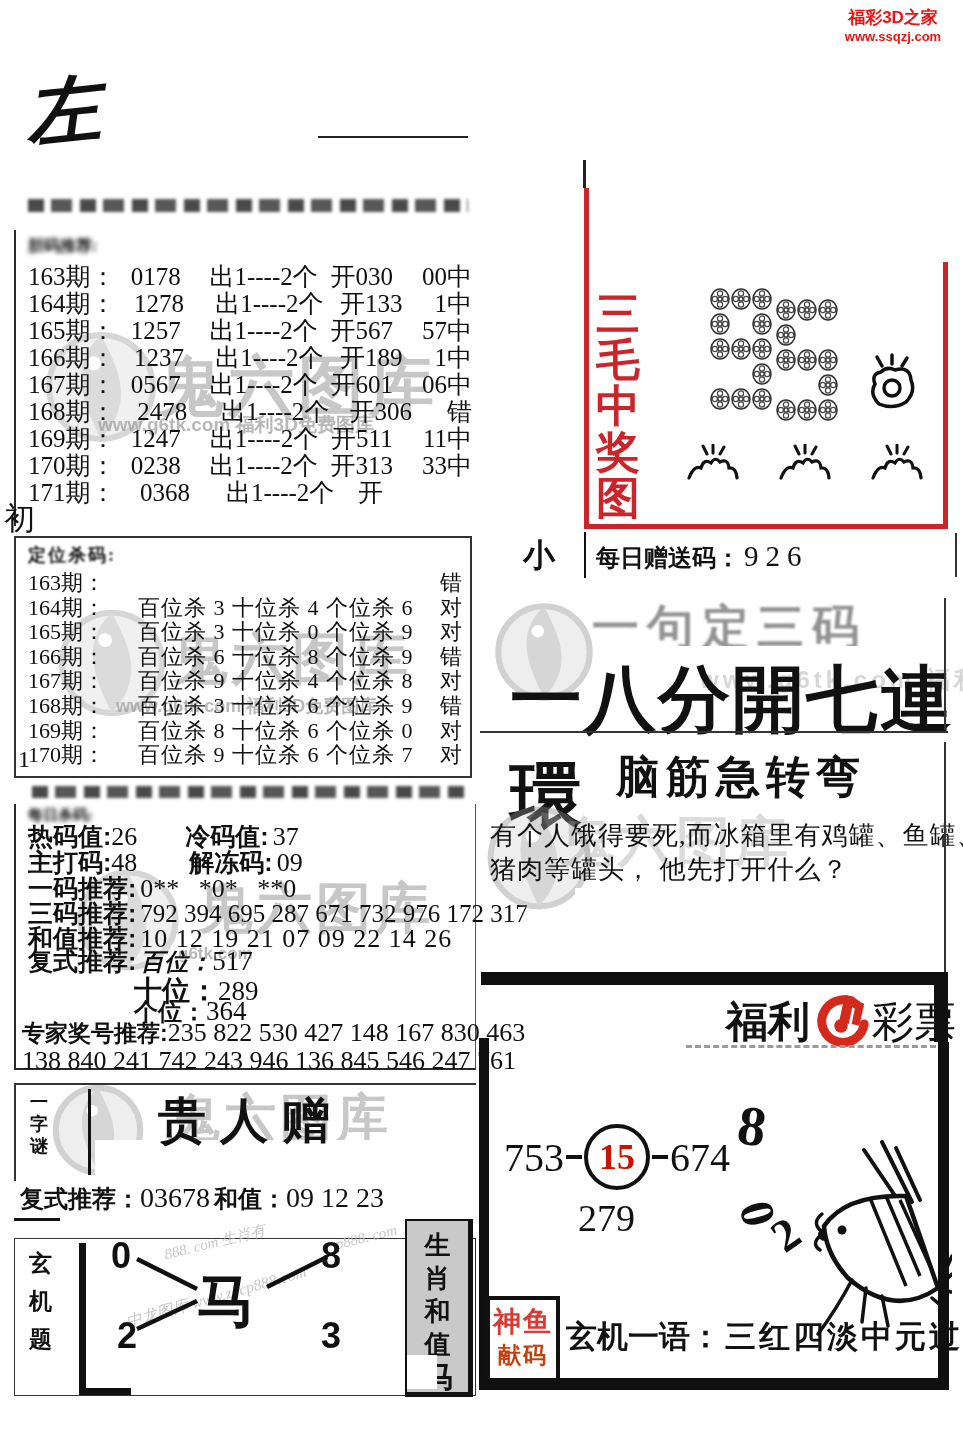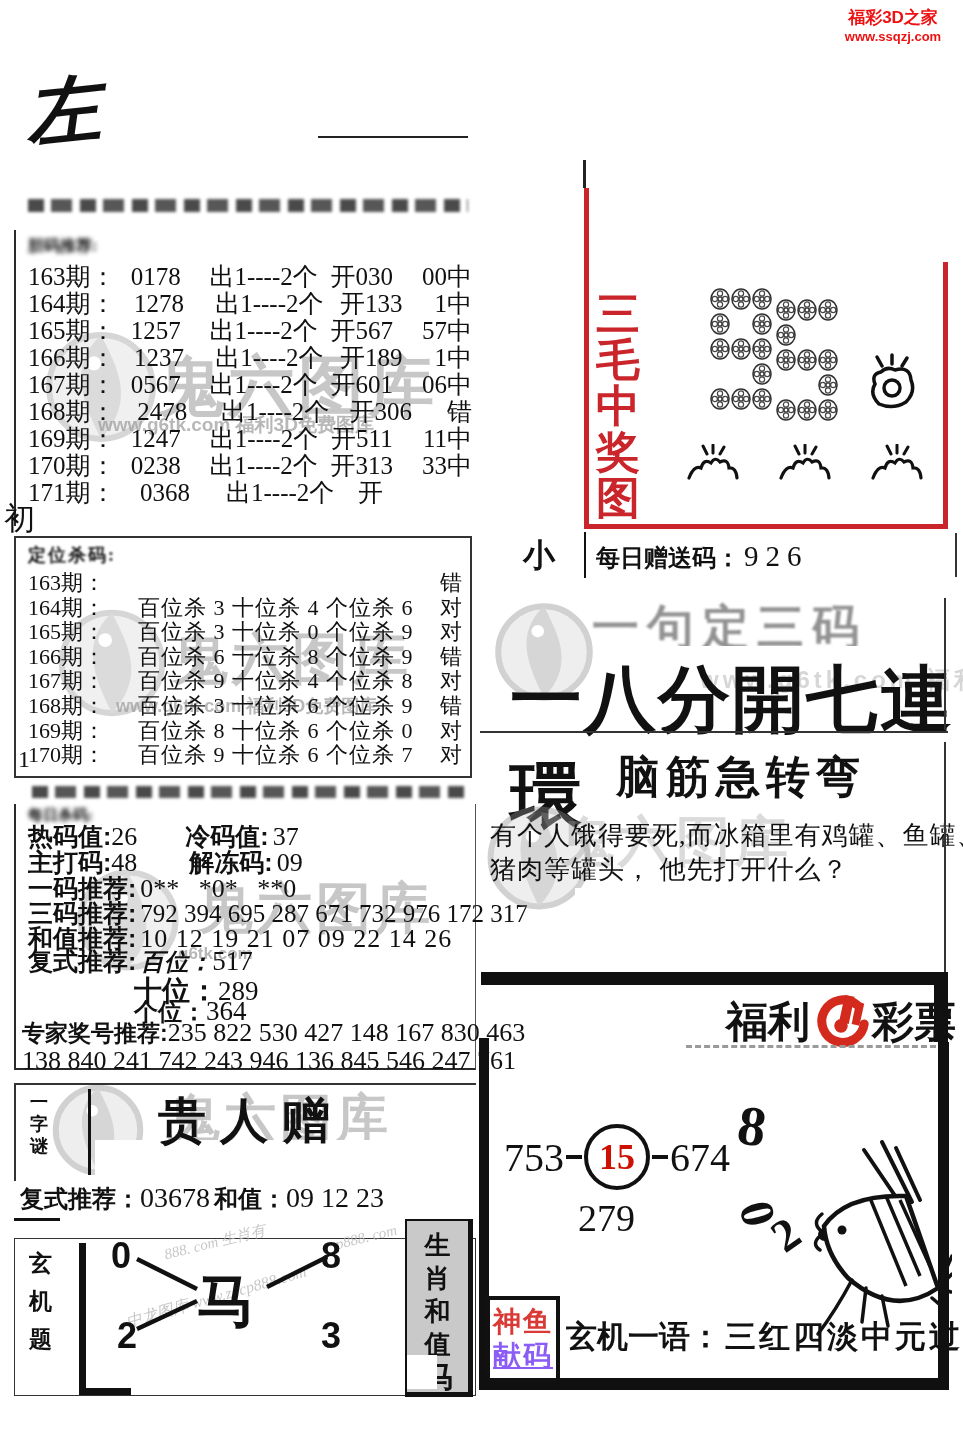--- a/index.html
+++ b/index.html
@@ -566,21 +566,21 @@
   <div class="abs blackbar" style="left:934px;top:972px;width:14px;height:70px;"></div>
 
   <div class="abs" style="left:726px;top:994px;height:56px;display:flex;align-items:center;">
     <span class="sans" style="font-size:42px;font-weight:900;">福利</span>
     <svg width="58" height="58" viewBox="0 0 60 60" style="margin:0 2px;">
       <path d="M46 12 A22 22 0 1 0 54 32" fill="none" stroke="#d42a1e" stroke-width="9" stroke-linecap="round"></path>
       <path d="M34 2 L44 4 L38 32 L28 30 Z" fill="#d42a1e"></path>
       <path d="M46 8 L54 11 L49 34 L41 32 Z" fill="#d42a1e"></path>
       <circle cx="30" cy="34" r="7" fill="#d42a1e"></circle>
     </svg>
-    <span class="sans" style="font-size:42px;font-weight:700;">彩票</span>
+    <span class="sans" style="font-size:42px;font-weight:400;">彩票</span>
   </div>
   <div class="abs" style="left:686px;top:1045px;width:250px;height:0;border-top:3px dashed #9a9a9a;"></div>
 
   <div class="abs blackbar" style="left:479px;top:1038px;width:10px;height:352px;"></div>
   <div class="abs blackbar" style="left:479px;top:1378px;width:470px;height:12px;"></div>
   <div class="abs blackbar" style="left:938px;top:1042px;width:11px;height:342px;"></div>
 
   <div class="abs" style="left:504px;top:1124px;display:flex;align-items:center;">
     <span class="num" style="font-size:40px;">753</span>
     <span style="display:inline-block;width:16px;height:4px;background:#111;margin:0 2px;"></span>
@@ -602,21 +602,21 @@
     <path d="M18 88 Q40 56 100 58 L132 150 Q88 180 42 140 Q20 116 18 88 Z" fill="#fff" stroke="#111" stroke-width="4.5"></path>
     <path d="M64 60 L100 148 M80 58 L114 138 M94 62 L124 128" stroke="#111" stroke-width="3.5"></path>
     <circle cx="36" cy="92" r="4.5" fill="#111"></circle>
     <path d="M16 76 Q6 84 14 92 M14 98 Q5 106 14 112" stroke="#111" stroke-width="3.5" fill="none" stroke-linecap="round"></path>
     <path d="M132 150 L146 118 M132 150 L146 136 M132 150 L145 154 M126 160 L140 172" stroke="#111" stroke-width="3.5" stroke-linecap="round"></path>
     <path d="M46 142 Q30 172 12 196 M60 150 L56 184 M76 158 L82 188" stroke="#111" stroke-width="3.5" fill="none" stroke-linecap="round"></path>
   </svg>
 
   <div class="abs" style="left:486px;top:1296px;width:74px;height:86px;border:4.5px solid #111;box-sizing:border-box;display:flex;flex-direction:column;align-items:center;justify-content:center;background:#fff;">
     <span style="font-size:28px;line-height:34px;font-weight:900;color:#d93a35;letter-spacing:2px;">神鱼</span>
-    <span style="font-size:28px;line-height:34px;font-weight:900;color:#8b5cf6;letter-spacing:2px;text-decoration:underline;">献码</span>
+    <span style="font-size:23px;line-height:34px;font-weight:900;color:#c2410c;letter-spacing:2px;">献码</span>
   </div>
 
   <div class="abs" style="left:566px;top:1316px;white-space:nowrap;">
     <span style="font-size:31px;font-weight:bold;">玄机一语：</span>
     <span style="font-size:31px;font-weight:bold;letter-spacing:3px;">三红四淡中元过</span>
   </div>
 
 </div>
 
 </body></html>

